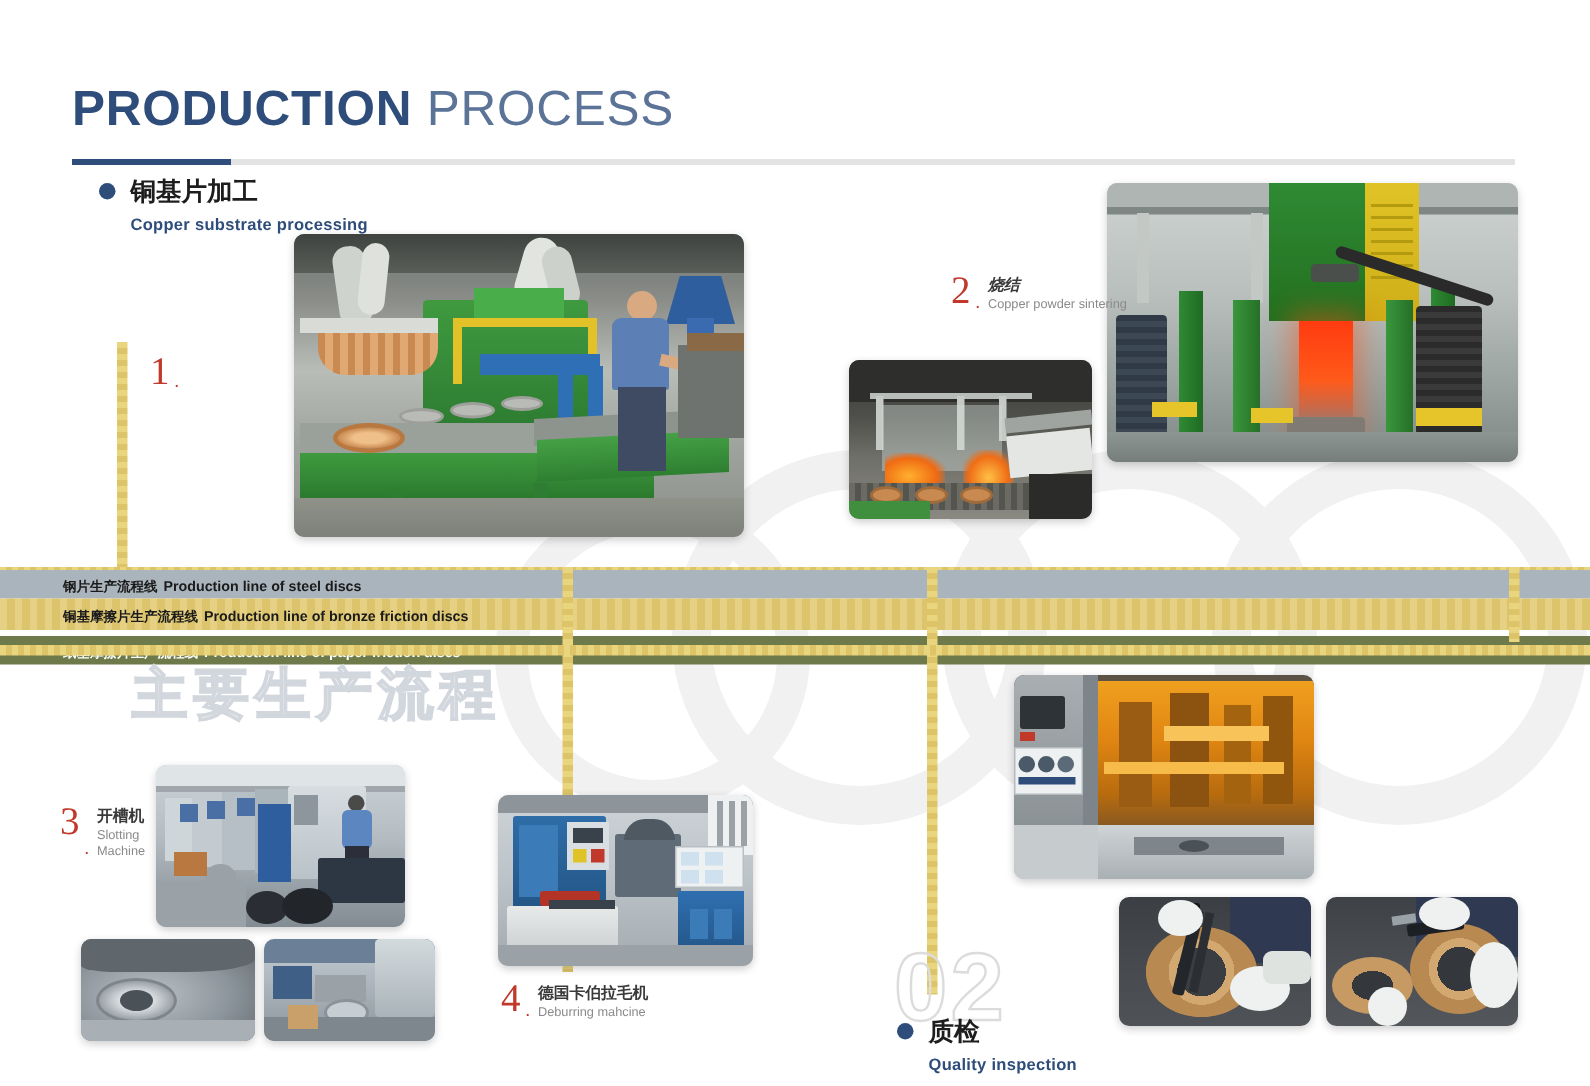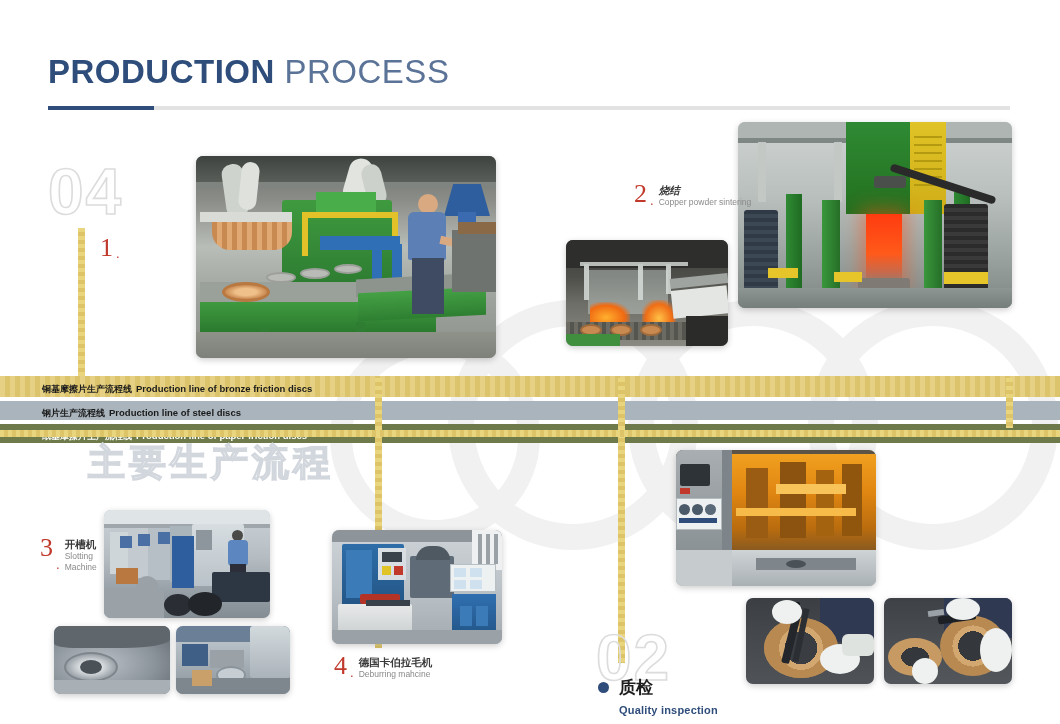--- a/index.html
+++ b/index.html
@@ -103,22 +103,28 @@
   <div class="header">
     <div class="title">
       <span class="t-bold">PRODUCTION</span>
       <span class="t-light">PROCESS</span>
     </div>
     <div class="rule-wrap">
       <div class="rule-accent"></div>
     </div>
   </div>
 
-
-  <div class="big-num" style="left:48px; top:128px;">04</div>
+  <div class="sec-head" style="left:66px; top:84px;">
+    <div class="cn">
+      <span class="dot"></span>
+      <span>铜基片加工</span>
+    </div>
+    <div class="en">Copper substrate processing</div>
+  </div>
+
 
   <div class="y-line v" style="left:78px; top:196px; height:152px;"></div>
 
   <div class="photo shadow" style="left:196px; top:124px; width:300px; height:202px;">
     <div class="ph-inner">
       <div class="sky" style="background:linear-gradient(180deg,#6b6f6c 0%,#8a8d88 22%,#b9bdb8 45%,#9fa39e 70%,#8c9089 100%);"></div>
 
       <div class="band" style="left:0;top:0;width:300px;height:26px;background:linear-gradient(180deg,#3f4340,#5a5e59);"></div>
       <div class="band" style="left:0;top:26px;width:300px;height:6px;background:#7f8480;"></div>
 
@@ -251,28 +257,28 @@
       <div class="blob" style="left:44px;top:84px;width:22px;height:12px;background:#c98a52;border:2px solid #a06b3a;"></div>
       <div class="blob" style="left:74px;top:84px;width:22px;height:12px;background:#c98a52;border:2px solid #a06b3a;"></div>
 
       <div class="band" style="left:0;top:94px;width:54px;height:12px;background:#3f8f3f;"></div>
       <div class="band" style="left:120px;top:76px;width:42px;height:30px;background:#2b2b29;"></div>
     </div>
   </div>
 
   <div class="y-line h" style="left:0; top:346px; width:1060px;"></div>
   <div class="bars">
+    <div class="bar b2">
+      <span class="lbl">
+        <span class="cn">钢片生产流程线</span><span class="en">Production line of steel discs</span>
+      </span>
+    </div>
     <div class="bar b1">
       <span class="lbl">
         <span class="cn">铜基摩擦片生产流程线</span><span class="en">Production line of bronze friction discs</span>
-      </span>
-    </div>
-    <div class="bar b2">
-      <span class="lbl">
-        <span class="cn">钢片生产流程线</span><span class="en">Production line of steel discs</span>
       </span>
     </div>
     <div class="bar b3">
       <span class="lbl">
         <span class="cn">纸基摩擦片生产流程线</span><span class="en">Production line of paper friction discs</span>
       </span>
     </div>
   </div>
 
   <div class="y-line v" style="left:375px; top:346px; height:270px;"></div>

